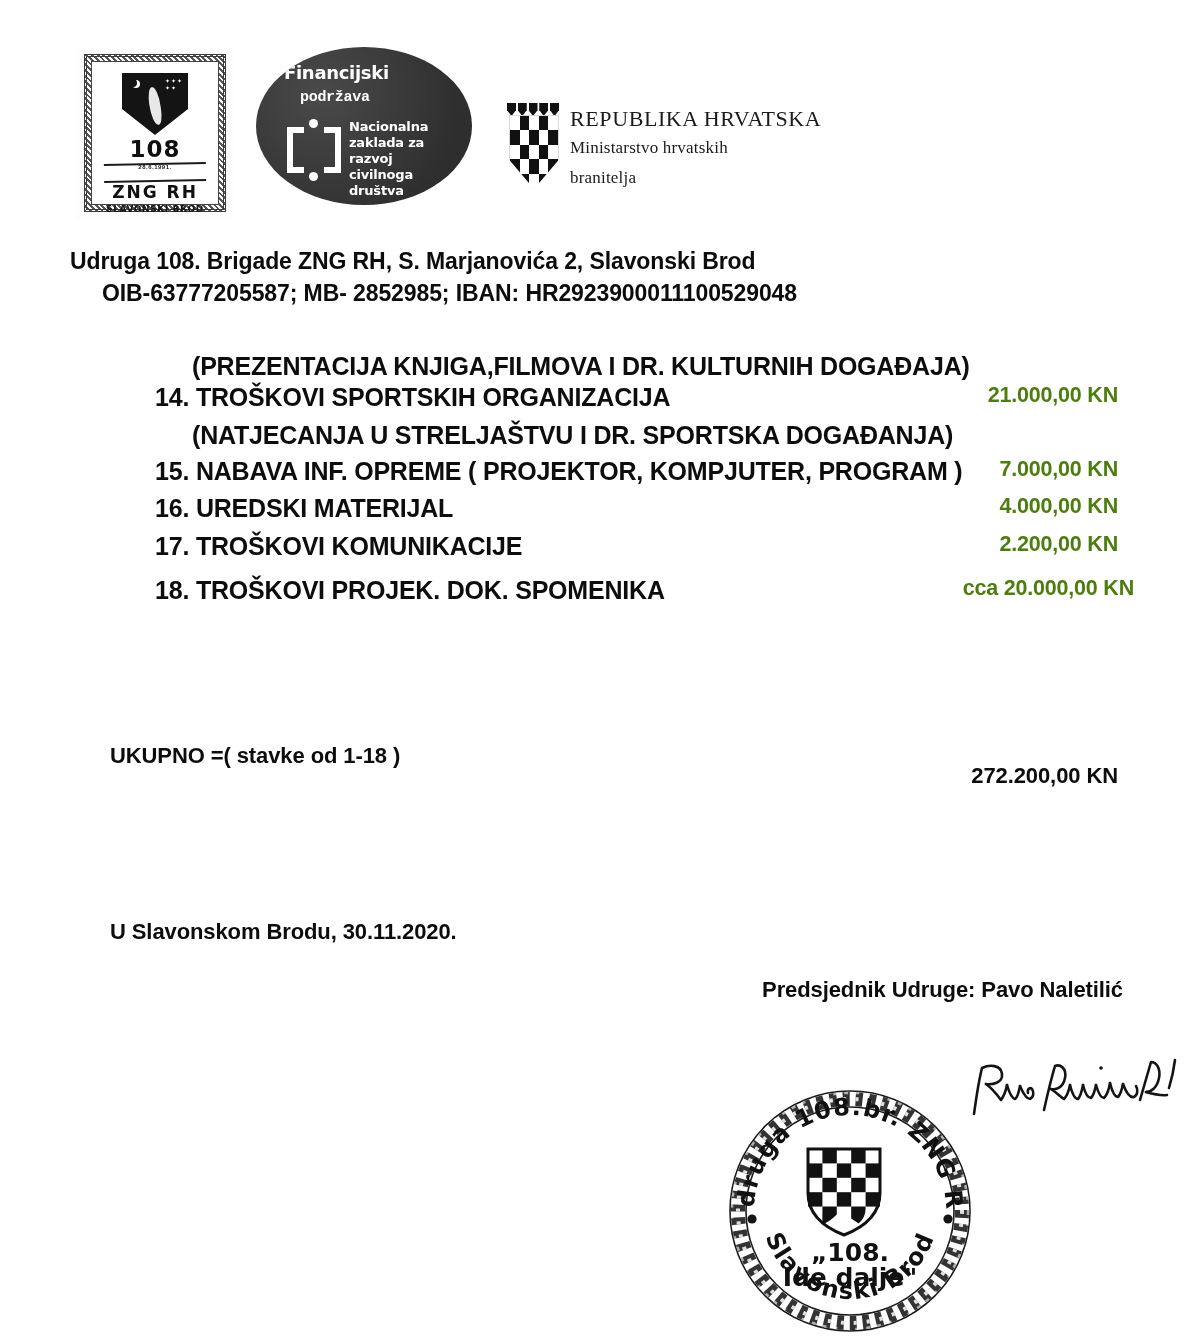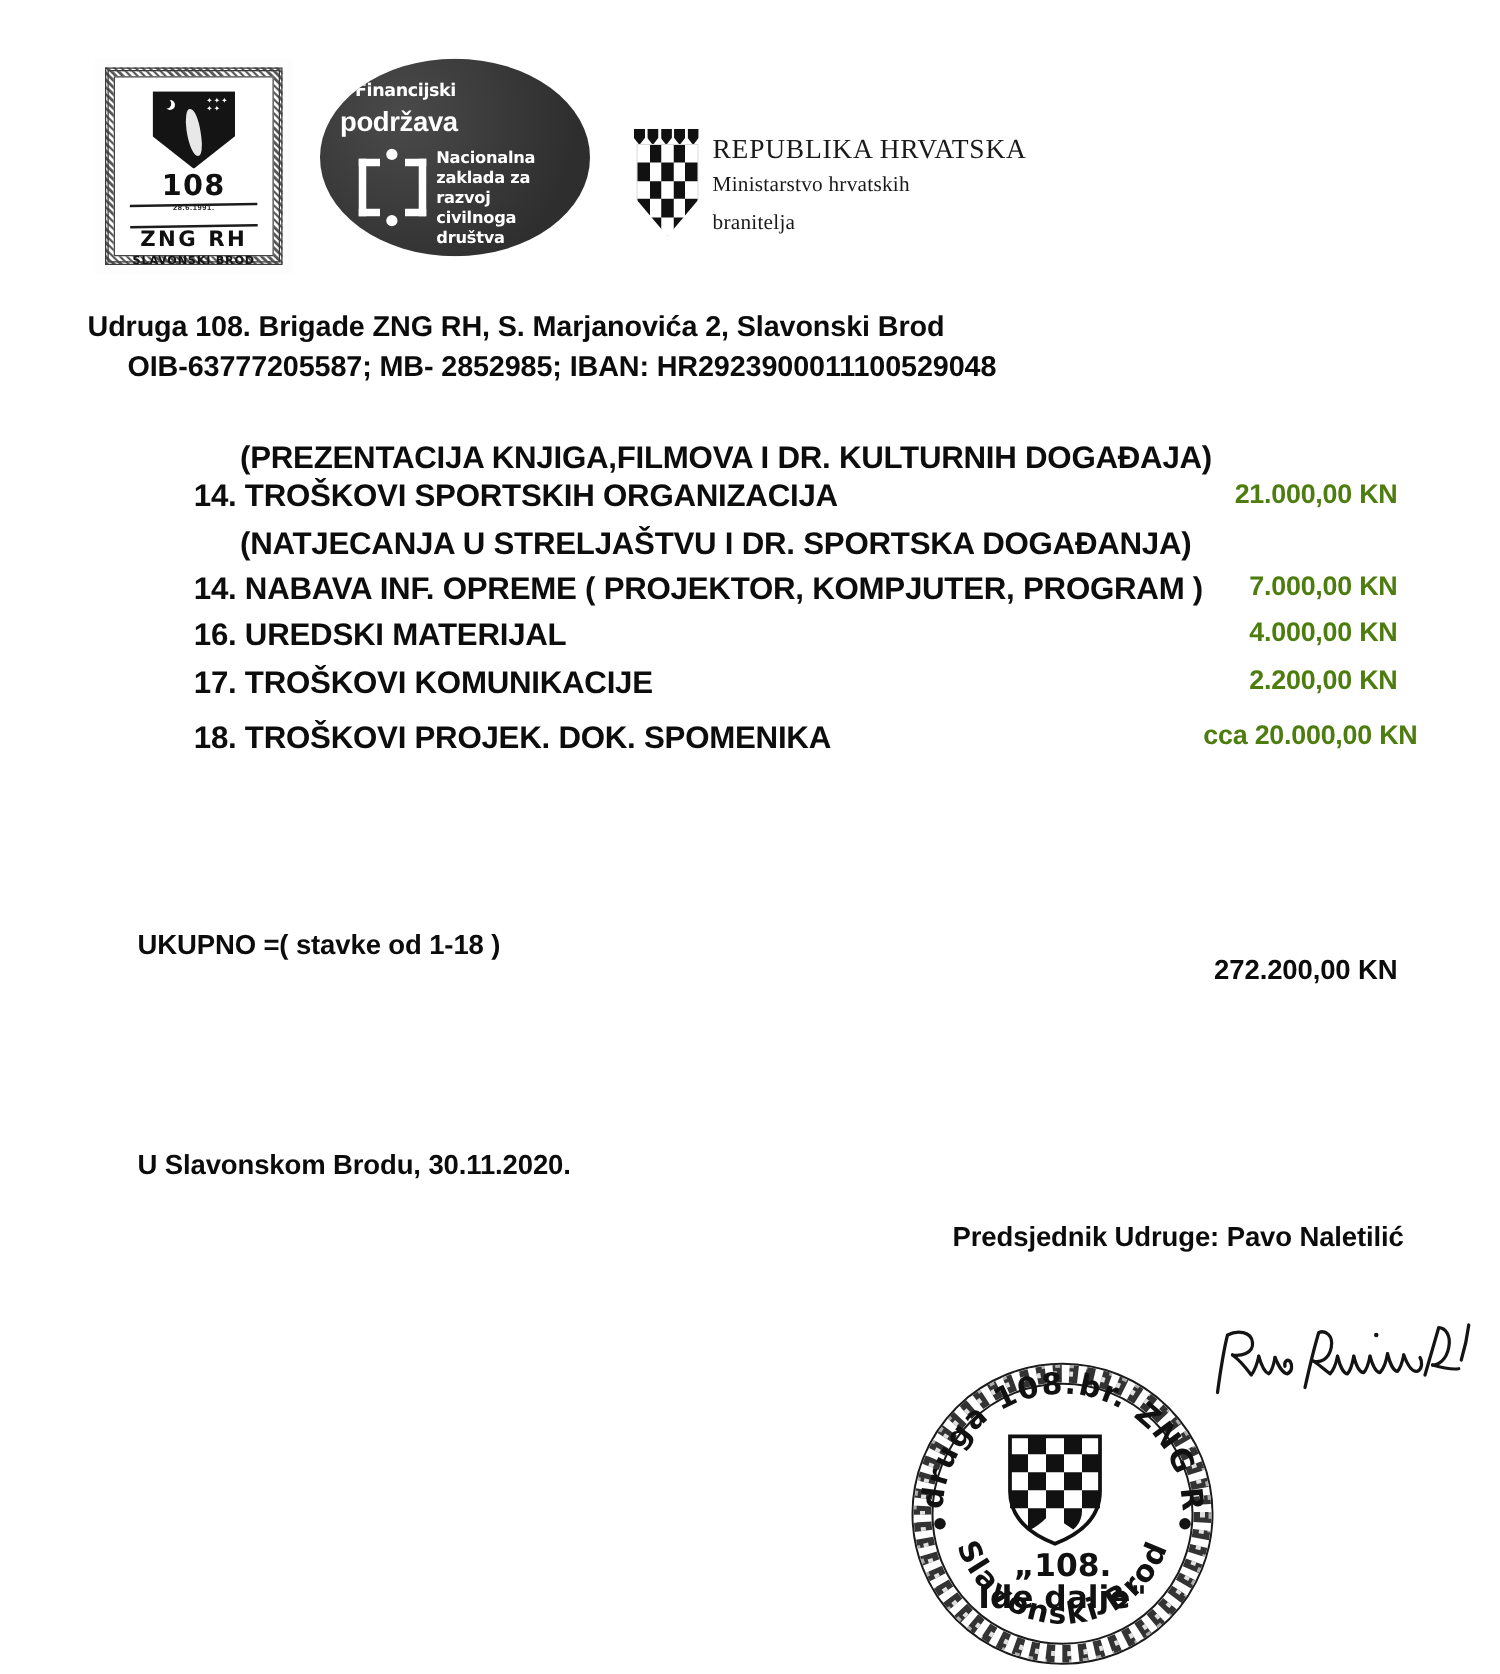--- a/index.html
+++ b/index.html
@@ -139,31 +139,31 @@
       repeating-conic-gradient(#00000022 0% 25%, #ffffff11 0% 50%);
     background-size: 100% 100%, 4px 4px;
     overflow: hidden;
   }
   .foundation-oval .fin-line1 {
     position: absolute;
     left: 28px; top: 14px;
     color: #fff;
     font-family: "DejaVu Sans", sans-serif;
     font-weight: bold;
-    font-size: 14px;
+    font-size: 18px;
     letter-spacing: -.3px;
     line-height: 24px;
   }
   .foundation-oval .fin-line2 {
     position: absolute;
-    left: 16px; top: 39px;
+    left: 44px; top: 39px;
     color: #fff;
-    font-family: Liberation Sans, sans-serif;
-    font-weight: bold;
-    font-size: 22px;
+    font-family: Liberation Mono, monospace;
+    font-weight: bold;
+    font-size: 15px;
     letter-spacing: -.3px;
     line-height: 24px;
   }
   .bracket-mark {
     position: absolute;
     left: 31px; top: 72px;
     width: 54px; height: 62px;
   }
   .bracket-mark .br-l, .bracket-mark .br-r {
     position: absolute;
@@ -459,21 +459,21 @@
         <div class="item-label note">(PREZENTACIJA KNJIGA,FILMOVA I DR. KULTURNIH DOGAĐAJA)</div>
       </div>
       <div class="item-row" style="top: 383px;">
         <div class="item-label numbered">14. TROŠKOVI SPORTSKIH ORGANIZACIJA</div>
         <div class="item-amount">21.000,00 KN</div>
       </div>
       <div class="item-row" style="top: 421px;">
         <div class="item-label note">(NATJECANJA U STRELJAŠTVU I DR. SPORTSKA DOGAĐANJA)</div>
       </div>
       <div class="item-row" style="top: 457px;">
-        <div class="item-label numbered">14. NABAVA INF. OPREME ( PROJEKTOR, KOMPJUTER, PROGRAM )</div>
+        <div class="item-label numbered">15. NABAVA INF. OPREME ( PROJEKTOR, KOMPJUTER, PROGRAM )</div>
         <div class="item-amount">7.000,00 KN</div>
       </div>
       <div class="item-row" style="top: 494px;">
         <div class="item-label numbered">16. UREDSKI MATERIJAL</div>
         <div class="item-amount">4.000,00 KN</div>
       </div>
       <div class="item-row" style="top: 532px;">
         <div class="item-label numbered">17. TROŠKOVI KOMUNIKACIJE</div>
         <div class="item-amount">2.200,00 KN</div>
       </div>

